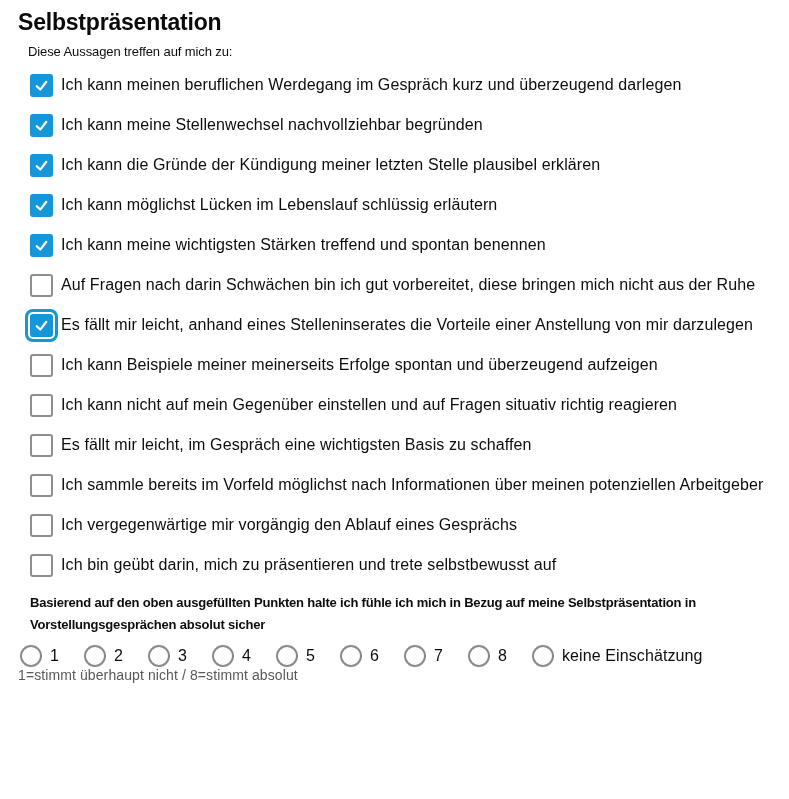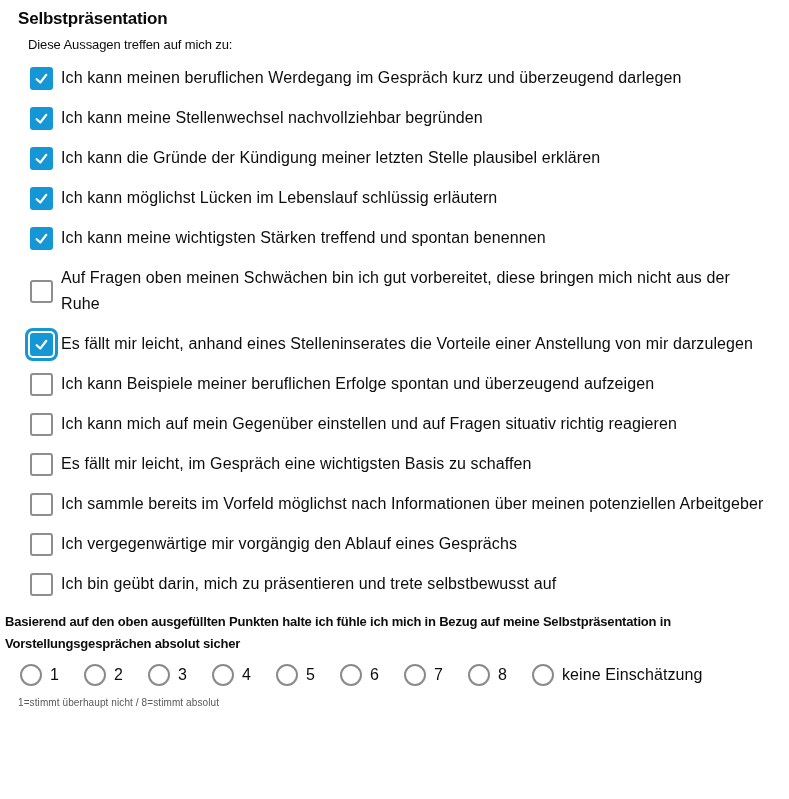--- a/index.html
+++ b/index.html
@@ -11,54 +11,54 @@
   *{box-sizing:border-box;}
   html,body{margin:0;padding:0;background:#ffffff;}
   body{
     width:789px;height:799px;overflow:hidden;
     font-family:"Liberation Sans","DejaVu Sans",sans-serif;
     color:#0d0d0d;
   }
   .page{padding-top:9px;}
   .page-title{
     margin:0 0 0 18px;
-    font-size:17px;font-weight:800;letter-spacing:-0.2px;color:#0a0a0a;
+    font-size:23px;font-weight:800;letter-spacing:-0.2px;color:#0a0a0a;
   }
   .subtitle{
     margin:8px 0 13px 28px;
     font-size:13px;font-weight:400;letter-spacing:-0.1px;
   }
   .list{margin-left:30px;margin-right:20px;}
   .row{display:flex;align-items:center;margin-bottom:14px;}
   .checkbox{
     flex:0 0 23px;width:23px;height:23px;margin-top:1px;margin-right:8px;
     border:2px solid var(--cb-border);border-radius:3px;background:#fff;
     display:flex;align-items:center;justify-content:center;
   }
   .checkbox.checked{border-color:var(--accent);background:var(--accent);}
   .checkbox.focused{box-shadow:0 0 0 2px #ffffff,0 0 0 5px var(--accent);}
   .checkbox svg{display:block;}
   .cb-label{
     font-size:16px;line-height:26px;letter-spacing:0.1px;max-width:706px;
   }
   .question{
-    margin:10px 0 9px 5px;max-width:692px;
+    margin:10px 0 9px 30px;max-width:692px;
     font-size:13px;font-weight:700;line-height:22px;letter-spacing:-0.2px;
   }
   .radios{
     display:flex;align-items:center;margin:2px 0 0 20px;gap:25px;
   }
   .radio-option{display:flex;align-items:center;gap:8px;cursor:default;}
   .radio{
     width:22px;height:22px;border:2px solid var(--radio-border);
     border-radius:50%;background:#fff;flex:0 0 22px;
   }
   .radio-label{font-size:16px;letter-spacing:0.1px;color:#0d0d0d;}
   .legend{
-    margin:11px 0 0 18px;font-size:10px;color:var(--footer-gray);letter-spacing:0.1px;
+    margin:0 0 0 18px;font-size:14px;color:var(--footer-gray);letter-spacing:0.1px;
   }
 </style>
 </head>
 <body>
 
 <div class="page">
   <h1 class="page-title">Selbstpräsentation</h1>
   <div class="subtitle">Diese Aussagen treffen auf mich zu:</div>
   <div class="list">
       <div class="row">
@@ -96,37 +96,37 @@
       <div class="row">
         <span class="checkbox checked">
           <svg width="17" height="17" viewBox="0 0 23 23" aria-hidden="true">
             <polyline points="5,12.5 9.8,17 18,6.5" fill="none" stroke="#ffffff" stroke-width="3" stroke-linecap="round" stroke-linejoin="round"></polyline>
           </svg>
         </span>
         <span class="cb-label">Ich kann meine wichtigsten Stärken treffend und spontan benennen</span>
       </div>
       <div class="row">
         <span class="checkbox"></span>
-        <span class="cb-label">Auf Fragen oben meinen Schwächen bin ich gut vorbereitet, diese bringen mich nicht aus der Ruhe</span>
+        <span class="cb-label">Auf Fragen nach darin Schwächen bin ich gut vorbereitet, diese bringen mich nicht aus der Ruhe</span>
       </div>
       <div class="row">
         <span class="checkbox checked focused">
           <svg width="17" height="17" viewBox="0 0 23 23" aria-hidden="true">
             <polyline points="5,12.5 9.8,17 18,6.5" fill="none" stroke="#ffffff" stroke-width="3" stroke-linecap="round" stroke-linejoin="round"></polyline>
           </svg>
         </span>
         <span class="cb-label">Es fällt mir leicht, anhand eines Stelleninserates die Vorteile einer Anstellung von mir darzulegen</span>
       </div>
       <div class="row">
         <span class="checkbox"></span>
-        <span class="cb-label">Ich kann Beispiele meiner beruflichen Erfolge spontan und überzeugend aufzeigen</span>
+        <span class="cb-label">Ich kann Beispiele meiner meinerseits Erfolge spontan und überzeugend aufzeigen</span>
       </div>
       <div class="row">
         <span class="checkbox"></span>
-        <span class="cb-label">Ich kann mich auf mein Gegenüber einstellen und auf Fragen situativ richtig reagieren</span>
+        <span class="cb-label">Ich kann nicht auf mein Gegenüber einstellen und auf Fragen situativ richtig reagieren</span>
       </div>
       <div class="row">
         <span class="checkbox"></span>
         <span class="cb-label">Es fällt mir leicht, im Gespräch eine wichtigsten Basis zu schaffen</span>
       </div>
       <div class="row">
         <span class="checkbox"></span>
         <span class="cb-label">Ich sammle bereits im Vorfeld möglichst nach Informationen über meinen potenziellen Arbeitgeber</span>
       </div>
       <div class="row">

